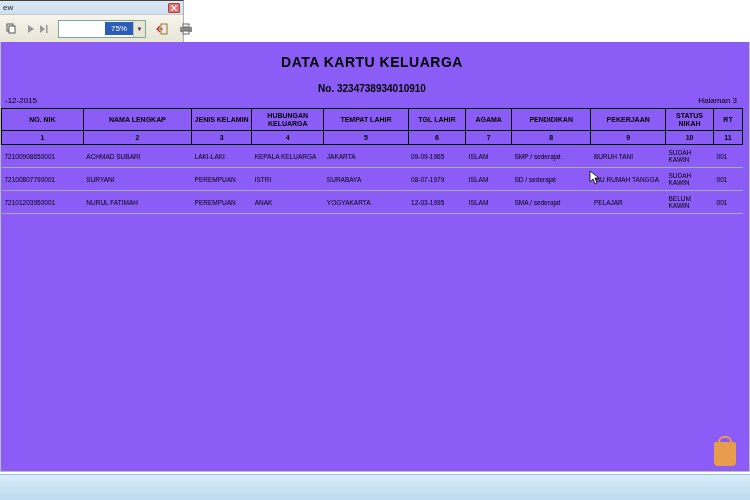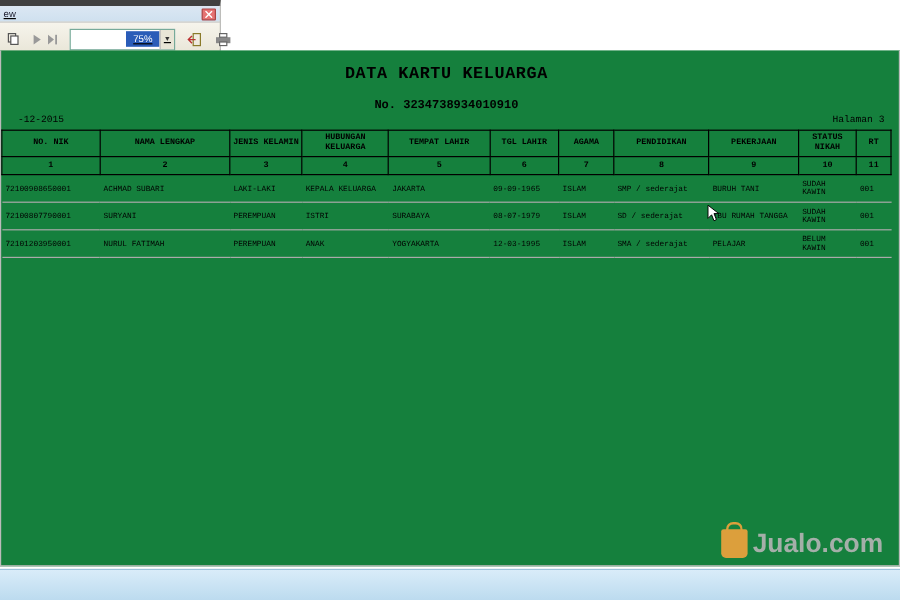--- a/index.html
+++ b/index.html
@@ -13,22 +13,21 @@
     position: relative;
   }
   .toolbar {
     position: absolute;
     top: 0; left: 0;
     width: 184px;
     height: 42px;
     background: #ece9d8;
     border: 1px solid #b0b0b0;
     border-left: none;
-    border-top: 5px solid #404040;
-    text-decoration: underline;
+    border-top: 1px solid #404040;
   }
   .titlebar {
     height: 14px;
     background: linear-gradient(#dbe7f3,#cfe0ef);
     border-bottom: 1px solid #c8c8c8;
     display: flex;
     align-items: center;
     padding: 0 3px;
     font-size: 8px;
     color: #223;
@@ -78,26 +77,25 @@
   .zoom .dd{
     width:12px;height:16px;
     background:#e8e5d6;
     border-left:1px solid #bbb;
     display:flex;align-items:center;justify-content:center;
     font-size:6px;color:#333;
   }
   .report {
     position:absolute;
     top:42px; left:0; right:0; bottom:28px;
-    background:#15803d;
+    background:#8b5cf6;
     border:1px solid #bbb;
     border-top:none;
     padding: 8px 6px 4px 0;
     overflow:hidden;
-    font-family:Liberation Mono, monospace;
   }
   .report-inner{
     transform-origin: top left;
   }
   .title-block{
     text-align:center;
     margin-top:4px;
   }
   .title-block h1{
     font-size:14px;
@@ -105,21 +103,21 @@
     letter-spacing:.5px;
   }
   .title-block .no{
     font-size:10px;
     font-weight:bold;
     margin-top:13px;
   }
   .meta{
     display:flex;justify-content:space-between;
     font-size:8px;
-    margin:2px 6px 3px 14px;
+    margin:2px 6px 3px 4px;
   }
   table{
     border-collapse:collapse;
     width:100%;
     font-size:7px;
   }
   th,td{
     border:1px solid #000;
     padding:3px 2px;
     text-align:center;
@@ -321,16 +319,15 @@
   </div>
   <div class="cursor">
     <svg width="12" height="16" viewBox="0 0 12 16">
         <path d="M1 1 L1 12 L4 9 L6 14 L8 13 L6 8 L10 8 Z" fill="#fff" stroke="#000" stroke-width="0.8"></path>
       </svg>
   </div>
 </div>
 
 <div class="watermark">
   <div class="bag"></div>
-  <span>Jualo.com</span>
 </div>
 
 <div class="bottom-bar"></div>
 
 </body></html>

